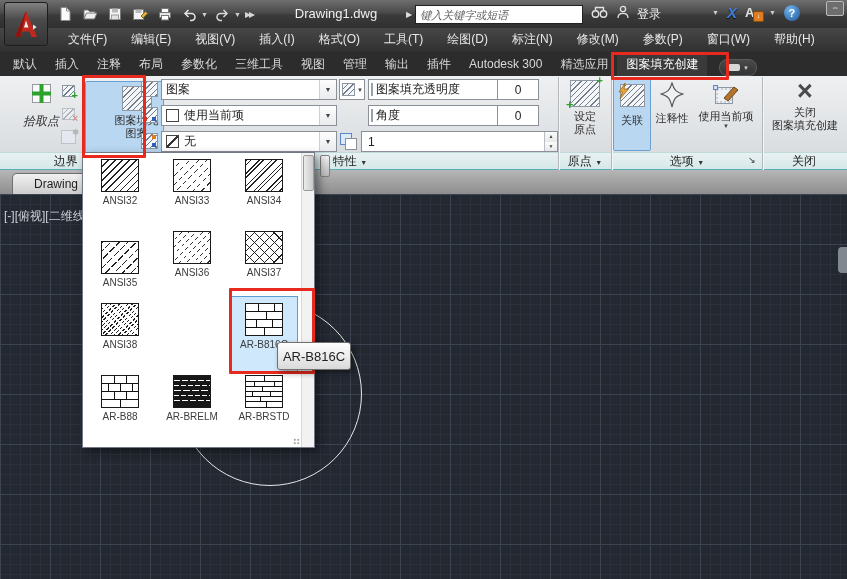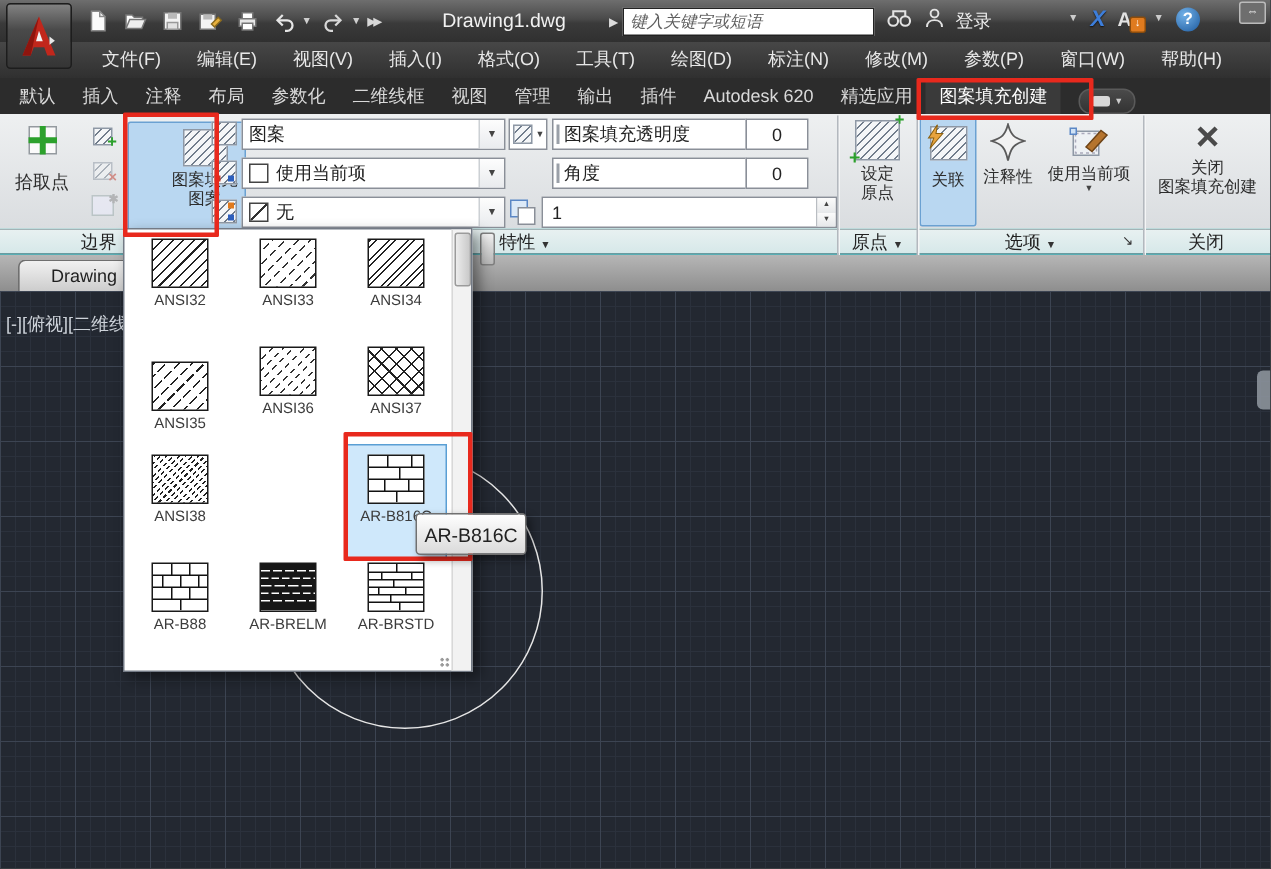--- a/index.html
+++ b/index.html
@@ -252,44 +252,44 @@
     </ul>
   </div>
 
   <div class="tabrow">
     <ul>
       <li>默认</li>
       <li>插入</li>
       <li>注释</li>
       <li>布局</li>
       <li>参数化</li>
-      <li>二维线框</li>
+      <li>三维工具</li>
       <li>视图</li>
       <li>管理</li>
       <li>输出</li>
       <li>插件</li>
-      <li>Autodesk 620</li>
+      <li>Autodesk 300</li>
       <li>精选应用</li>
       <li class="active">图案填充创建</li>
       <li style="padding:0;">
         <span class="ribbonmin">
           <span class="cap"></span>
             <span class="da">▼</span>
         </span>
       </li>
     </ul>
   </div>
 
   <div class="ribbon-body"></div>
   <div class="vsep" style="left:143px;"></div>
   <div class="vsep" style="left:558px;"></div>
   <div class="vsep" style="left:611px;"></div>
   <div class="vsep" style="left:762px;"></div>
 
-  <div class="bigbtn" style="left:4px;top:80px;width:48px;height:70px;">
+  <div class="bigbtn" style="left:17px;top:80px;width:48px;height:70px;font-style:italic;">
     <svg width="27" height="27">
       <rect x="4.5" y="4.5" width="18" height="18" fill="#fafafa" stroke="#949a9f"></rect>
       <path d="M13.5 4v19M4 13.5h19" stroke="#2ca12c" stroke-width="4"></path>
     </svg>
     <div class="rbtn-label" style="margin-top:6px;">拾取点</div>
   </div>
   <div class="minibtn" style="left:57px;top:80px;">
     <span class="minisq ich"></span>
       <span class="ov" style="color:#2ca12c;font-size:11px;right:1px;bottom:0;">+</span>
   </div>

